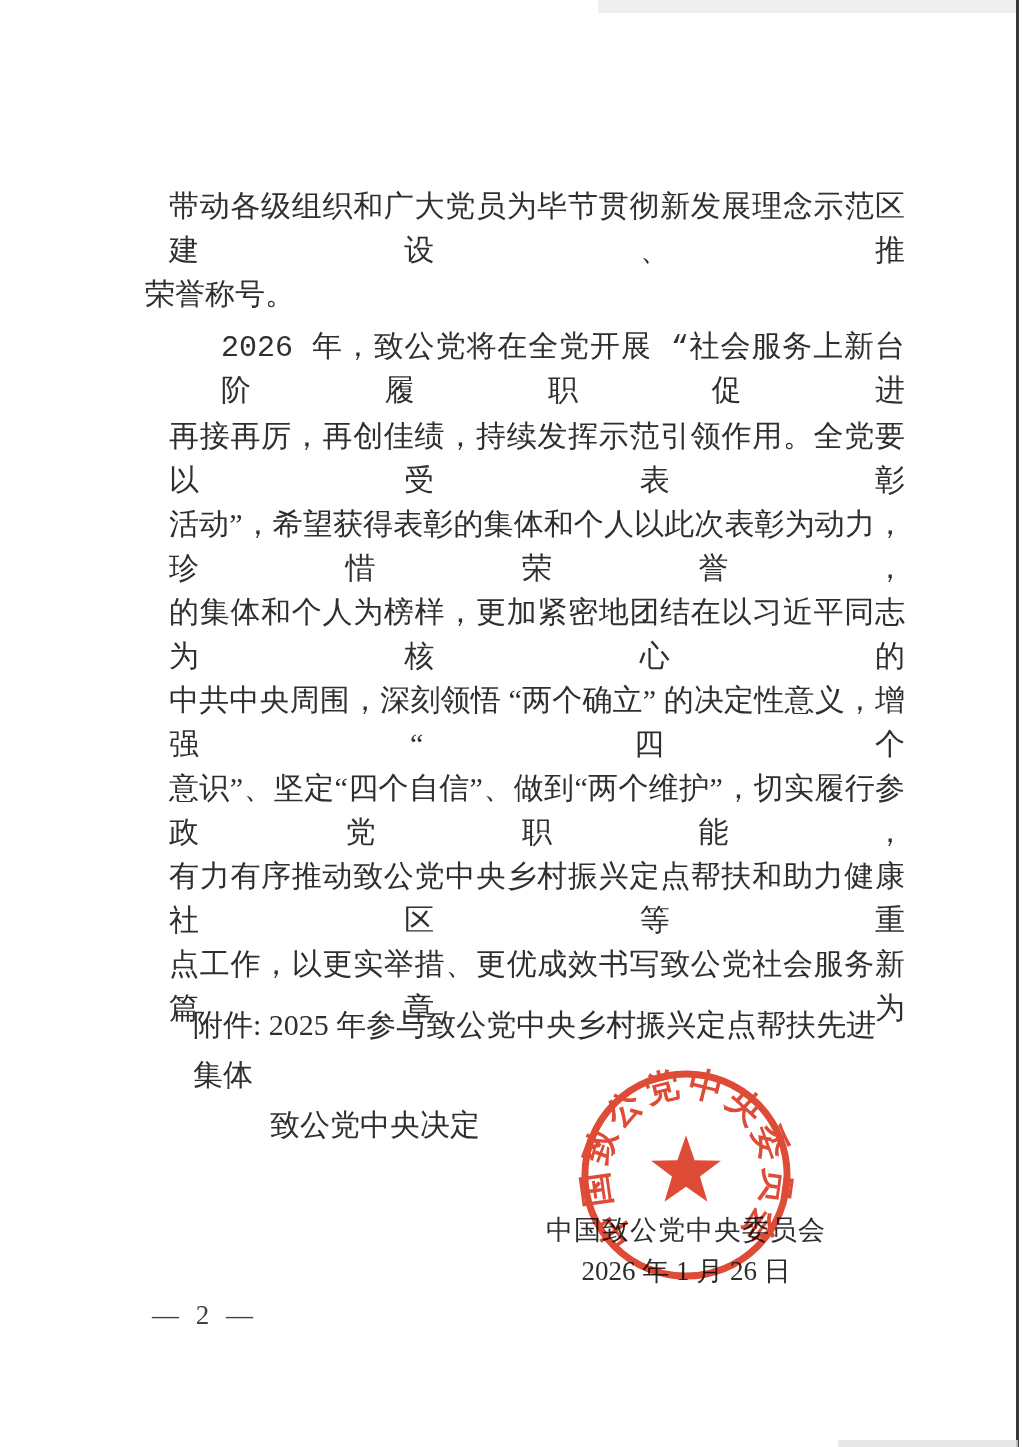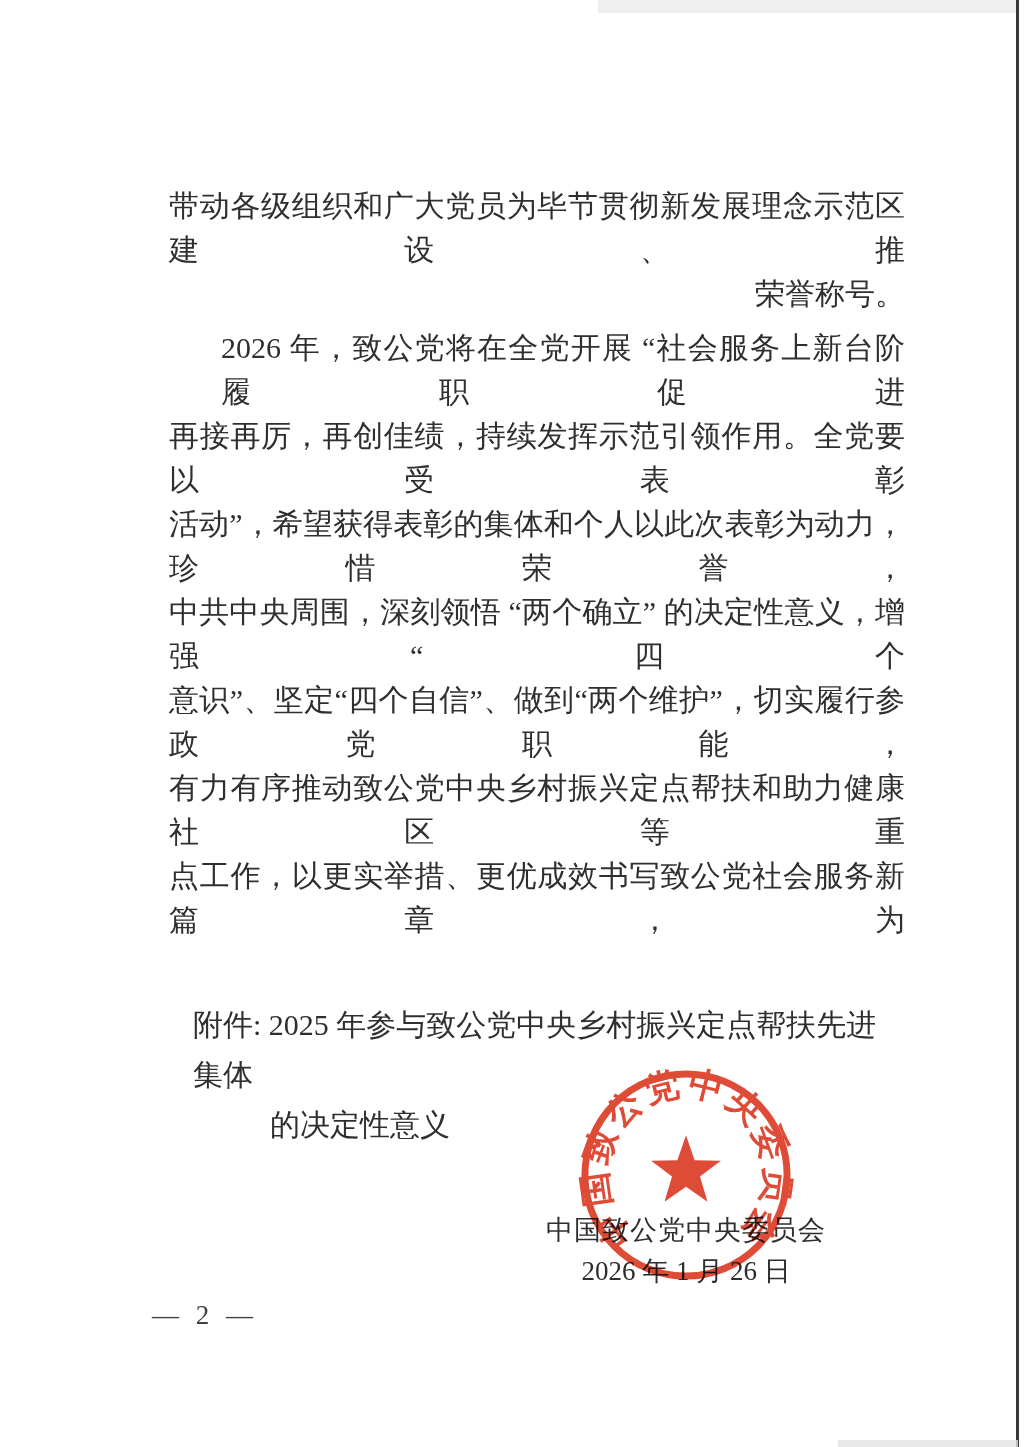--- a/index.html
+++ b/index.html
@@ -11,21 +11,21 @@
   
   .right-edge-line{position:absolute;left:1016px;top:0;width:3px;height:1447px;background:#3a3a3a;}
   .top-right-band{position:absolute;left:598px;top:0;width:420px;height:13px;background:#e9e9e9;opacity:.75;}
   .bottom-right-band{position:absolute;left:838px;top:1440px;width:180px;height:7px;background:#e2e2e2;opacity:.8;}
 
   
   .body-text{
     position:absolute;left:145px;top:184px;width:760px;
     font-size:30px;line-height:44px;color:#2f2f2f;
   }
-  .line{text-align:right;white-space:normal;}
+  .line{text-align:left;white-space:normal;}
   .line.j{text-align:justify;text-align-last:justify;margin-left:24px;}
   .line.ps{margin-top:10px;}
 
   
   .attachment{
     position:absolute;left:145px;top:1000px;width:760px;
     font-size:30px;line-height:50px;color:#2f2f2f;
   }
   .att-line1{padding-left:48px;}
   .att-line2{padding-left:125px;}
@@ -56,32 +56,33 @@
 
 <div>
 
   <div class="top-right-band"></div>
   <div class="right-edge-line"></div>
   <div class="bottom-right-band"></div>
 
   <div class="body-text" id="body-lines">
       <div class="line j">带动各级组织和广大党员为毕节贯彻新发展理念示范区建设、推</div>
       <div class="line">荣誉称号。</div>
-      <div class="line j ps" style="padding-left: 52px;">2026 年，致公党将在全党开展 “社会服务上新台阶履职促进</div>
+      <div class="line j ps" style="padding-left: 52px; font-family: Liberation Mono, monospace;">2026 年，致公党将在全党开展 “社会服务上新台阶履职促进</div>
       <div class="line j">再接再厉，再创佳绩，持续发挥示范引领作用。全党要以受表彰</div>
       <div class="line j">活动”，希望获得表彰的集体和个人以此次表彰为动力，珍惜荣誉，</div>
+      <div class="line j">的集体和个人为榜样，更加紧密地团结在以习近平同志为核心的</div>
       <div class="line j">中共中央周围，深刻领悟 “两个确立” 的决定性意义，增强“四个</div>
       <div class="line j">意识”、坚定“四个自信”、做到“两个维护”，切实履行参政党职能，</div>
       <div class="line j">有力有序推动致公党中央乡村振兴定点帮扶和助力健康社区等重</div>
       <div class="line j">点工作，以更实举措、更优成效书写致公党社会服务新篇章，为</div>
     </div>
 
   <div class="attachment">
     <div class="att-line1">附件: 2025 年参与致公党中央乡村振兴定点帮扶先进集体</div>
-    <div class="att-line2">的决定性意义</div>
+    <div class="att-line2">致公党中央决定</div>
   </div>
 
   <div class="signature">
     <div class="sig-org">中国致公党中央委员会</div>
     <div class="sig-date">2026 年 1 月 26 日</div>
   </div>
 
   <svg class="seal" viewBox="0 0 220 220" aria-hidden="true">
     <circle cx="110" cy="110" r="102" fill="none" stroke-width="7" stroke="#dc3b25"></circle>
     <path d="M110,70 L118.7,95 L145.2,95.6 L124.1,111.6 L131.7,136.9 L110,121.8 L88.3,136.9 L95.9,111.6 L74.8,95.6 L101.3,95 Z" fill="#dc3b25"></path>

